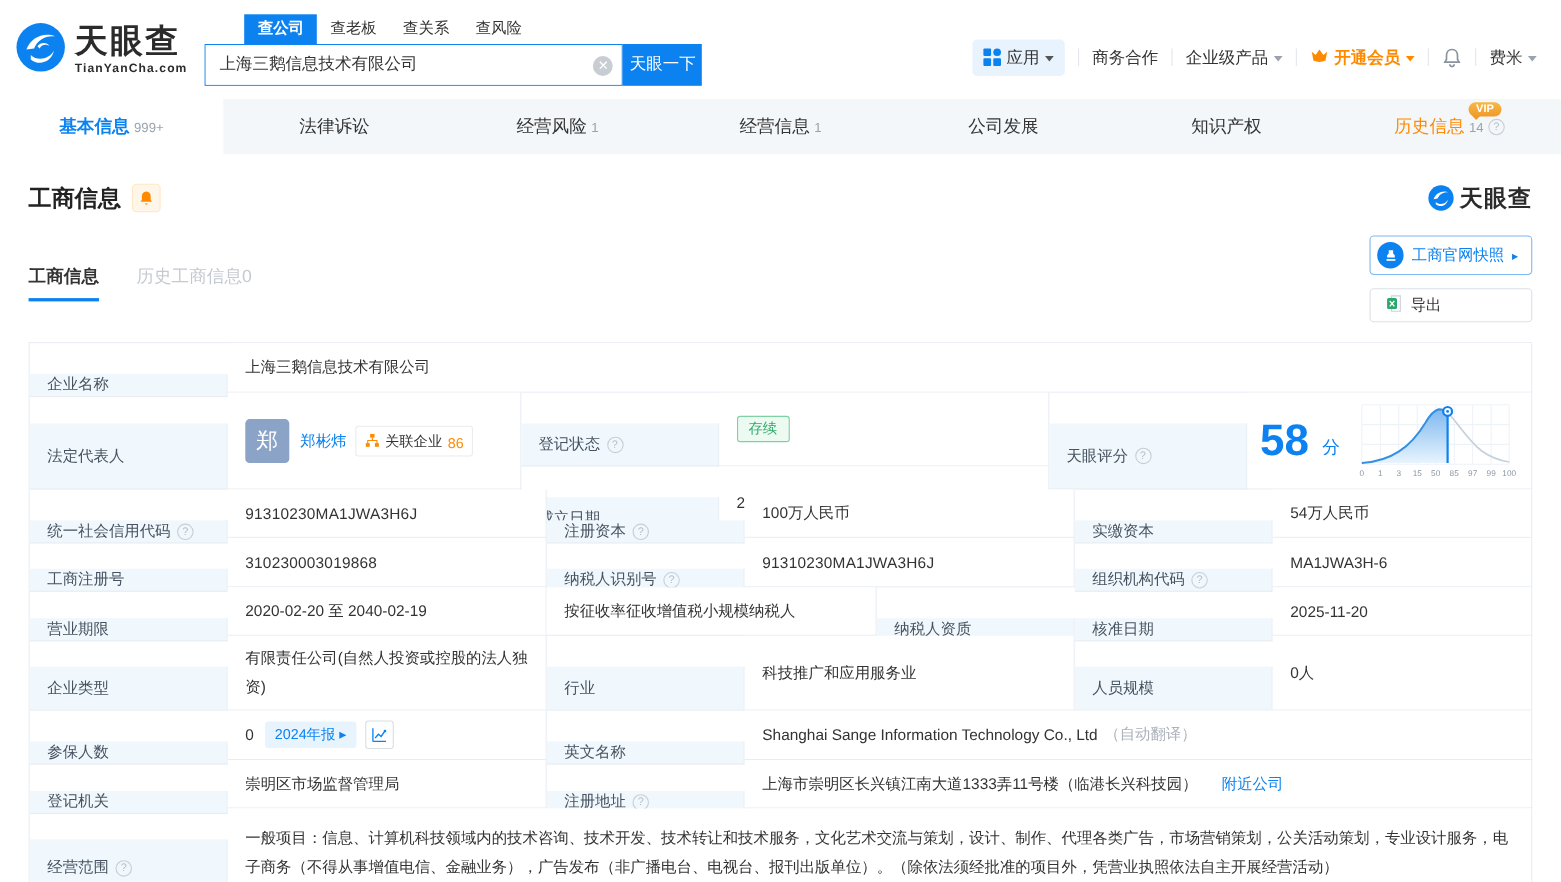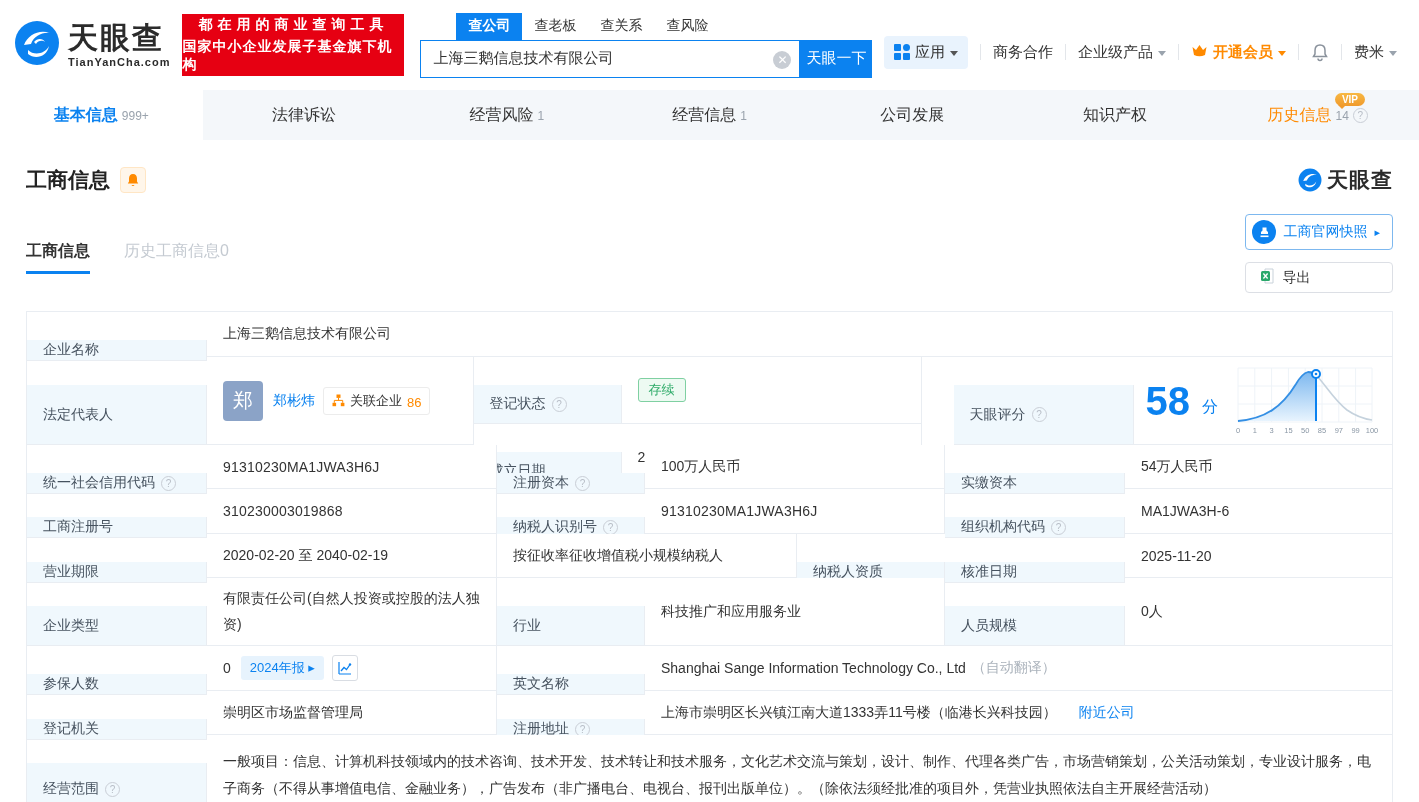--- a/index.html
+++ b/index.html
@@ -75,21 +75,21 @@
   .stamp-circle { width: 24px; height: 24px; border-radius: 50%; background: #0b82f0; display: flex;
     align-items: center; justify-content: center; }
   .snap-arrow { font-size: 11px; }
   
   .tbl { margin: 10px 26px 0; border-top: 1px solid #e9edf2; border-left: 1px solid #e9edf2; font-size: 14px; }
   .trow { display: flex; }
   .cell { border-right: 1px solid #e9edf2; border-bottom: 1px solid #e9edf2; padding: 10px 16px;
     display: flex; align-items: center; }
   .cell.label { background: #f0f8fd; color: #46525f; gap: 6px; flex: none; margin-top: 28px; }
   .cell.value { background: #fff; color: #333; }
-  .w1 { width: 180px; } .w2 { width: 290px; } .w3 { width: 148px; } .w4 { width: 300px; }
+  .w1 { width: 180px; } .w2 { width: 290px; } .w3 { width: 180px; } .w4 { width: 300px; }
   .w5 { width: 180px; } .w6 { flex: 1; }
   .mid-stack { width: 480px; display: flex; flex-direction: column; flex: none; }
   .mid-stack .subrow { display: flex; flex: 1; }
   .avatar { width: 40px; height: 40px; border-radius: 4px; background: #8ba3c7; color: #fff; font-size: 20px;
     display: flex; align-items: center; justify-content: center; flex: none; cursor: pointer; }
   .rep-name { color: #0b82f0; margin: 0 8px 0 10px; cursor: pointer; }
   .related-badge { display: flex; align-items: flex-end; gap: 5px; border: 1px solid #ececec; border-radius: 3px;
     padding: 4px 8px; font-size: 13px; cursor: pointer; background: #fff; }
   .related-count { color: #ff8a00; }
   .status-badge { border: 1px solid #7fd0a2; background: #edfaf2; color: #2fab69; font-size: 13px;
@@ -121,24 +121,20 @@
           <circle cx="23" cy="23" r="22" fill="#0b82f0"></circle>
         <path d="M10 25 C14 14 26 9 36 13 C28 12 20 16 17 24 Z" fill="#fff"></path>
         <path d="M14 30 C20 36 31 34 35 26 C33 37 21 40 14 34 Z" fill="#fff"></path>
         <path d="M20 22 C23 18 29 18 31 22 C29 20 24 20 22 24 Z" fill="#fff"></path>
         </svg>
     </span>
     <span>
       <div class="logo-cn">天眼查</div>
       <div class="logo-en">TianYanCha.com</div>
     </span>
-  </div>
-  <div class="promo">
-    <div class="l1">都在用的商业查询工具</div>
-    <div class="l2">国家中小企业发展子基金旗下机构</div>
   </div>
   <div class="search-area">
     <div class="search-tabs">
       <span class="search-tab active">查公司</span>
       <span class="search-tab">查老板</span>
       <span class="search-tab">查关系</span>
       <span class="search-tab">查风险</span>
     </div>
     <div class="search-row">
       <div class="search-input-wrap">

